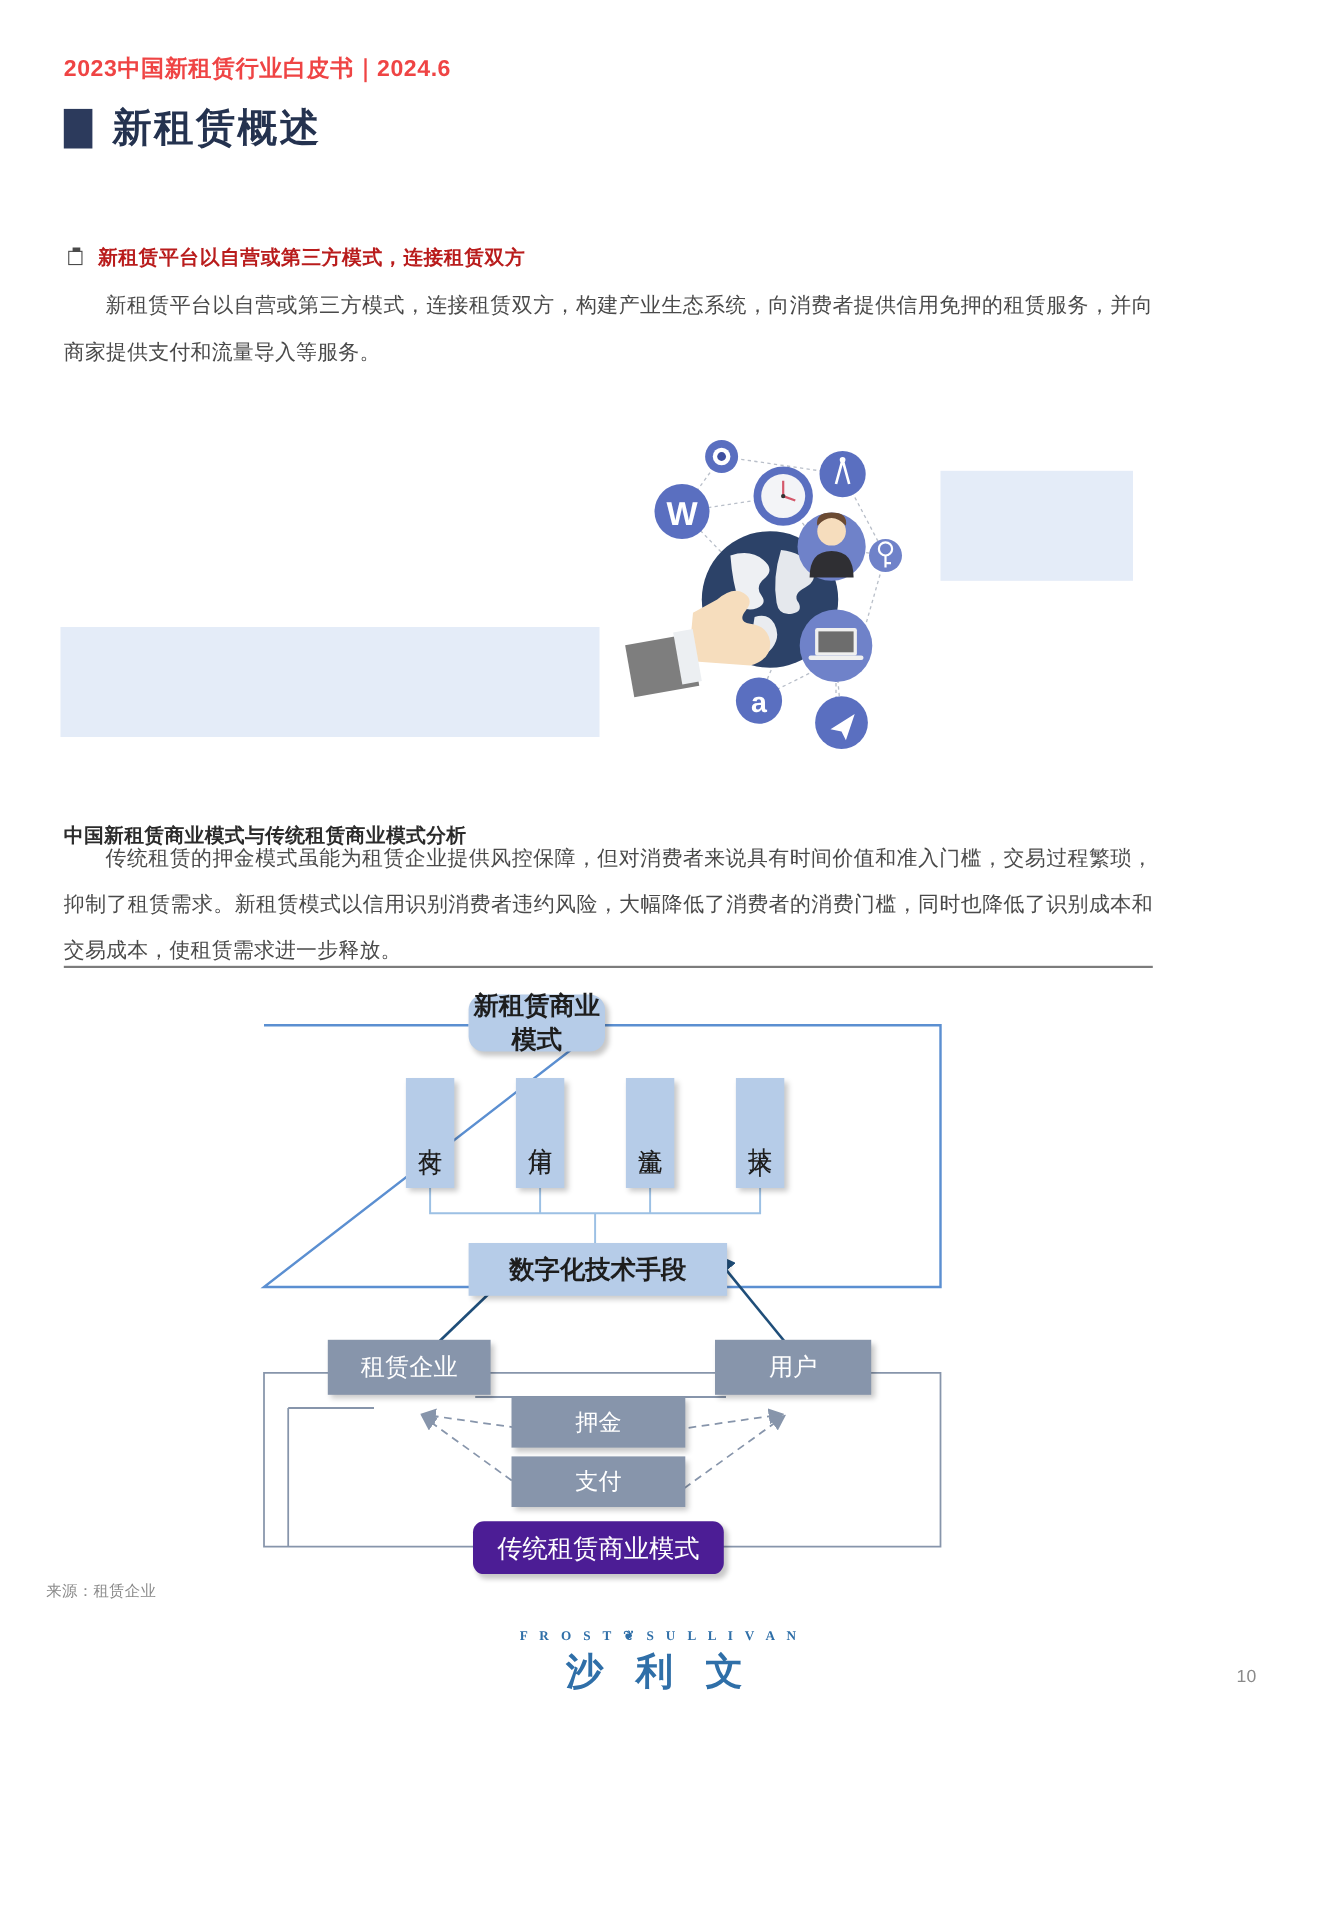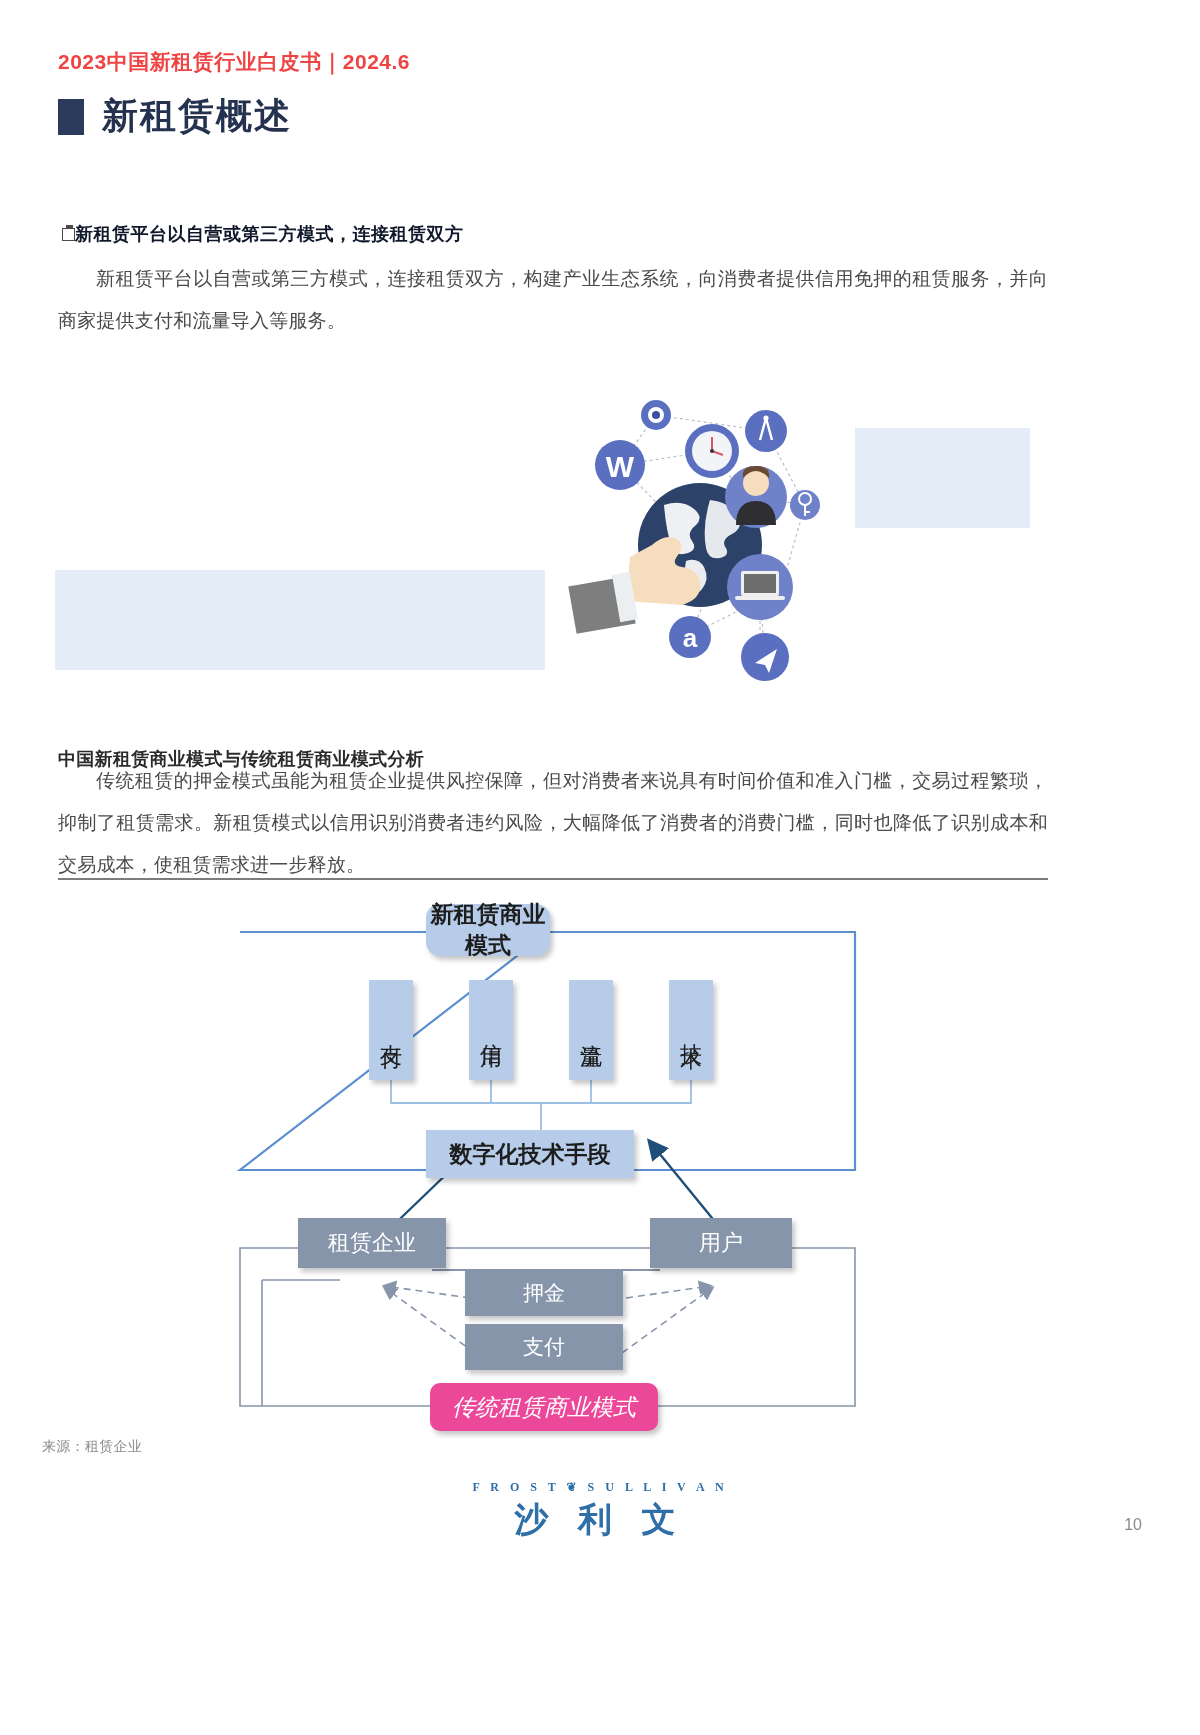--- a/index.html
+++ b/index.html
@@ -21,22 +21,22 @@
   .sec-title-wrap {
     position:absolute; left:58px; top:92px;
     display:flex; align-items:center; gap:18px;
   }
   .sec-square { width:26px; height:36px; background:#2c3a5c; }
   .sec-title { font-size:36px; font-weight:700; color:#24324f; letter-spacing:2px; }
 
   
   .bullet-head {
     position:absolute; left:62px; top:222px;
-    display:flex; align-items:center; 
-    font-size:18px; font-weight:700; color:#0f172a; letter-spacing:.5px;
+    display:flex; align-items:center; gap:14px;
+    font-size:18px; font-weight:700; color:#b91c1c; letter-spacing:.5px;
   }
   .bullet-box {
     width:13px; height:13px; border:1.6px solid #4a4a4a; box-sizing:border-box;
     position:relative;
   }
   .bullet-box:after{
     content:""; position:absolute; left:3px; top:-4px; width:7px; height:4px;
     background:#4a4a4a;
   }
 
@@ -76,21 +76,21 @@
   .diagram svg { display:block; }
 
   .node {
     position:absolute; display:flex; align-items:center; justify-content:center;
     box-sizing:border-box; text-align:center;
     box-shadow:3px 4px 5px rgba(0,0,0,.22);
   }
   .node.blue  { background:#b6cce8; color:#1d1d1d; }
   .node.blue-round { background:#b6cce8; color:#1d1d1d; border-radius:14px; }
   .node.grey  { background:#8795ab; color:#ffffff; }
-  .node.grey-round { background:#ec4899; color:#ffffff; border-radius:10px;font-style:italic; }
+  .node.grey-round { background:#4c1d95; color:#ffffff; border-radius:10px; }
 
   .vert-label { writing-mode:vertical-rl; text-orientation:upright; letter-spacing:4px; }
 
   
   .source {
     position:absolute; left:42px; top:1438px;
     font-size:14px; color:#8a8a8a; letter-spacing:.3px;
   }
   .logo { position:absolute; left:0; right:0; top:1480px; text-align:center; }
   .logo .fs {
@@ -262,21 +262,21 @@
     <div class="node blue" style="left:239px; top:82px; width:44px; height:100px; font-size:22px;">
       <span class="vert-label">信用</span>
     </div>
     <div class="node blue" style="left:339px; top:82px; width:44px; height:100px; font-size:22px;">
       <span class="vert-label">流量</span>
     </div>
     <div class="node blue" style="left:439px; top:82px; width:44px; height:100px; font-size:22px;">
       <span class="vert-label">技术</span>
     </div>
 
-    <div class="node blue" style="left:196px; top:232px; width:208px; height:48px; font-size:23px; font-weight:700;">
+    <div class="node blue" style="left:196px; top:232px; width:235px; height:48px; font-size:23px; font-weight:700;">
       <span>数字化技术手段</span>
     </div>
 
     <div class="node grey" style="left:68px; top:320px; width:148px; height:50px; font-size:22px;">
       <span>租赁企业</span>
     </div>
     <div class="node grey" style="left:420px; top:320px; width:142px; height:50px; font-size:22px;">
       <span>用户</span>
     </div>
 

